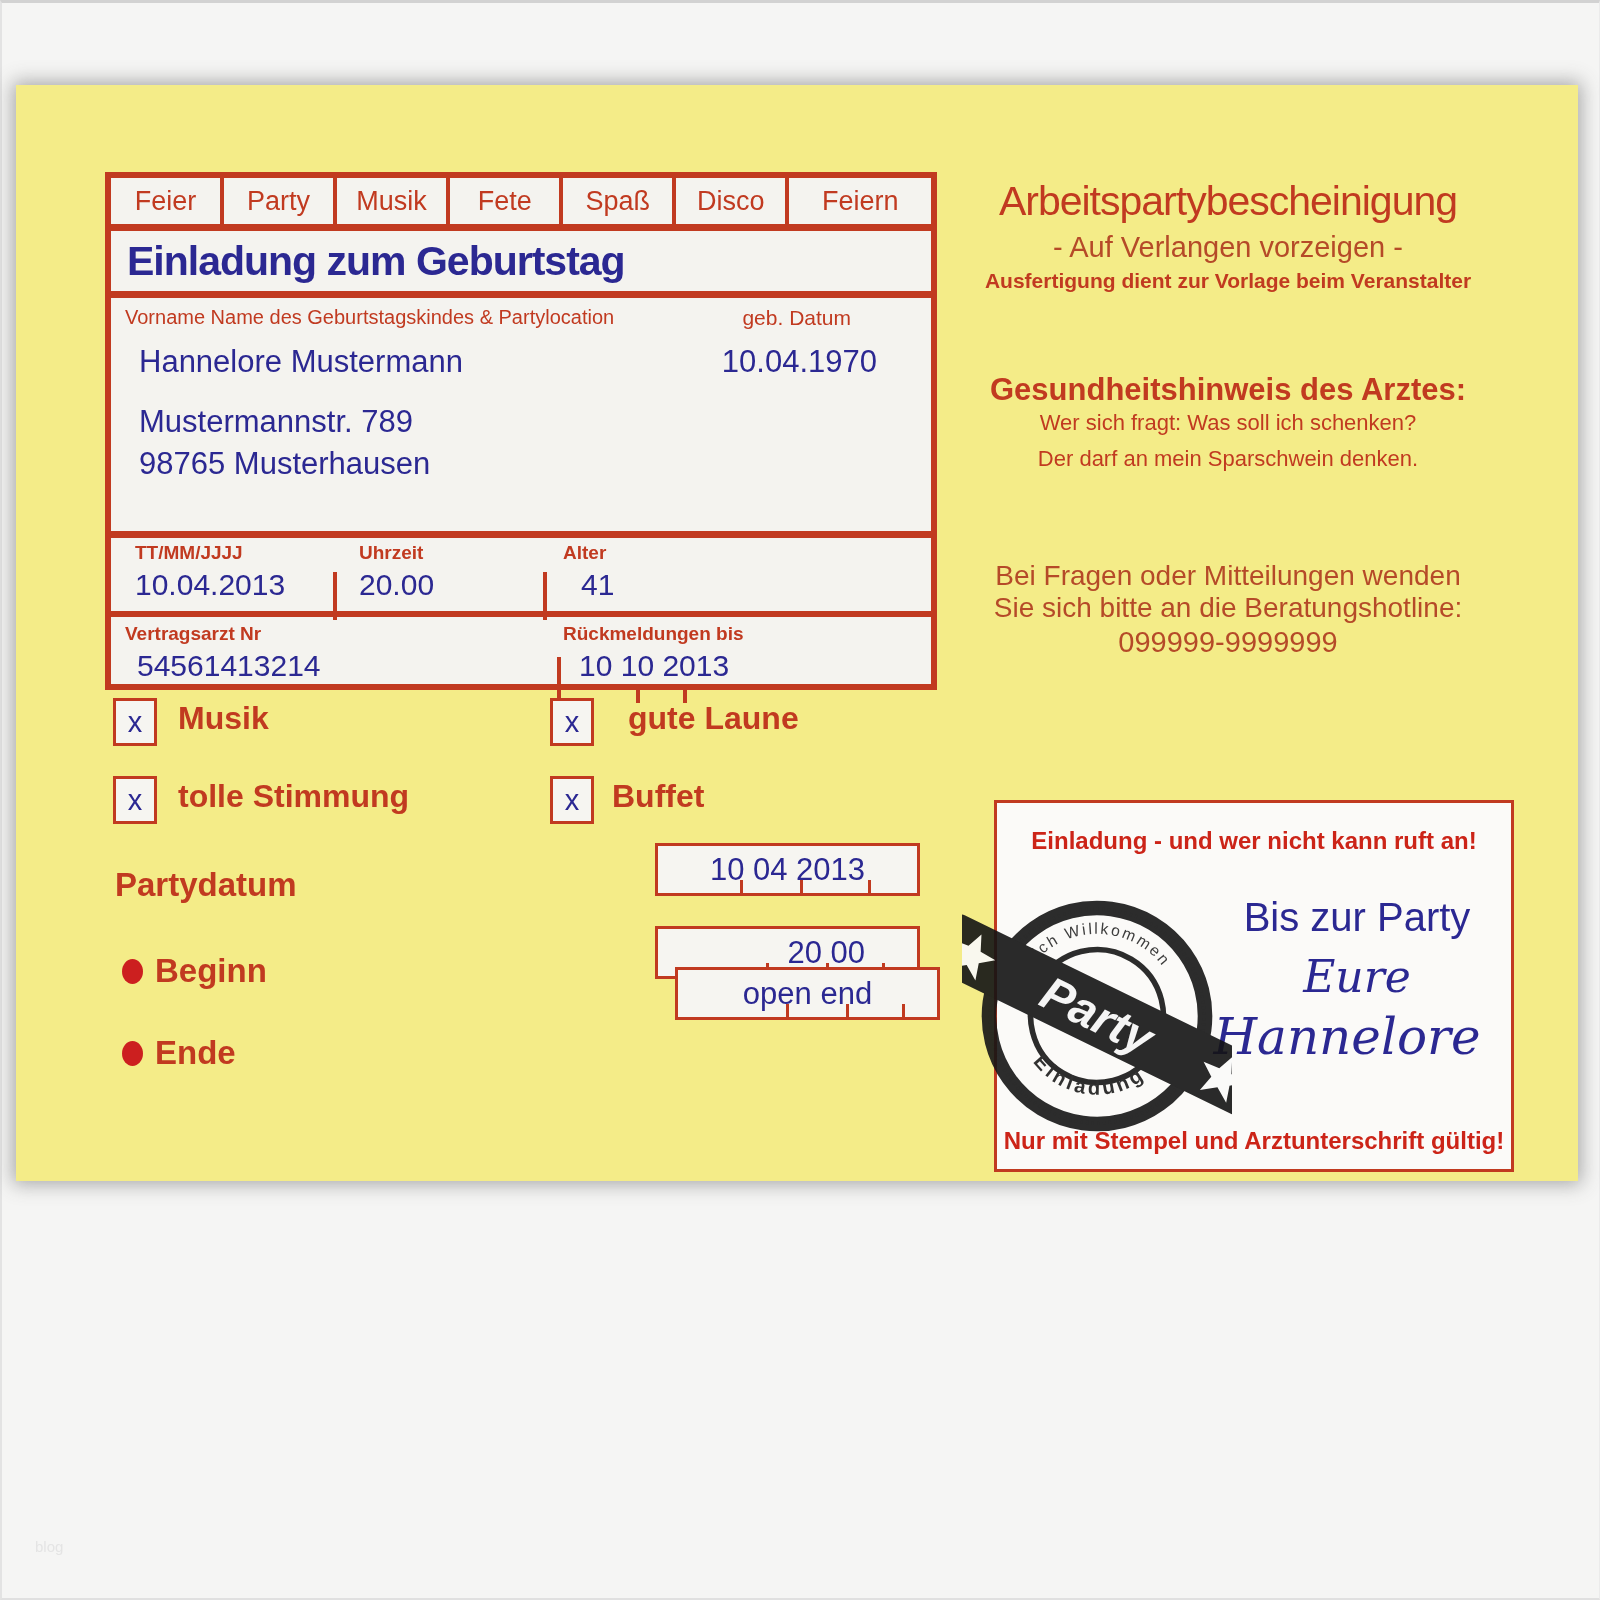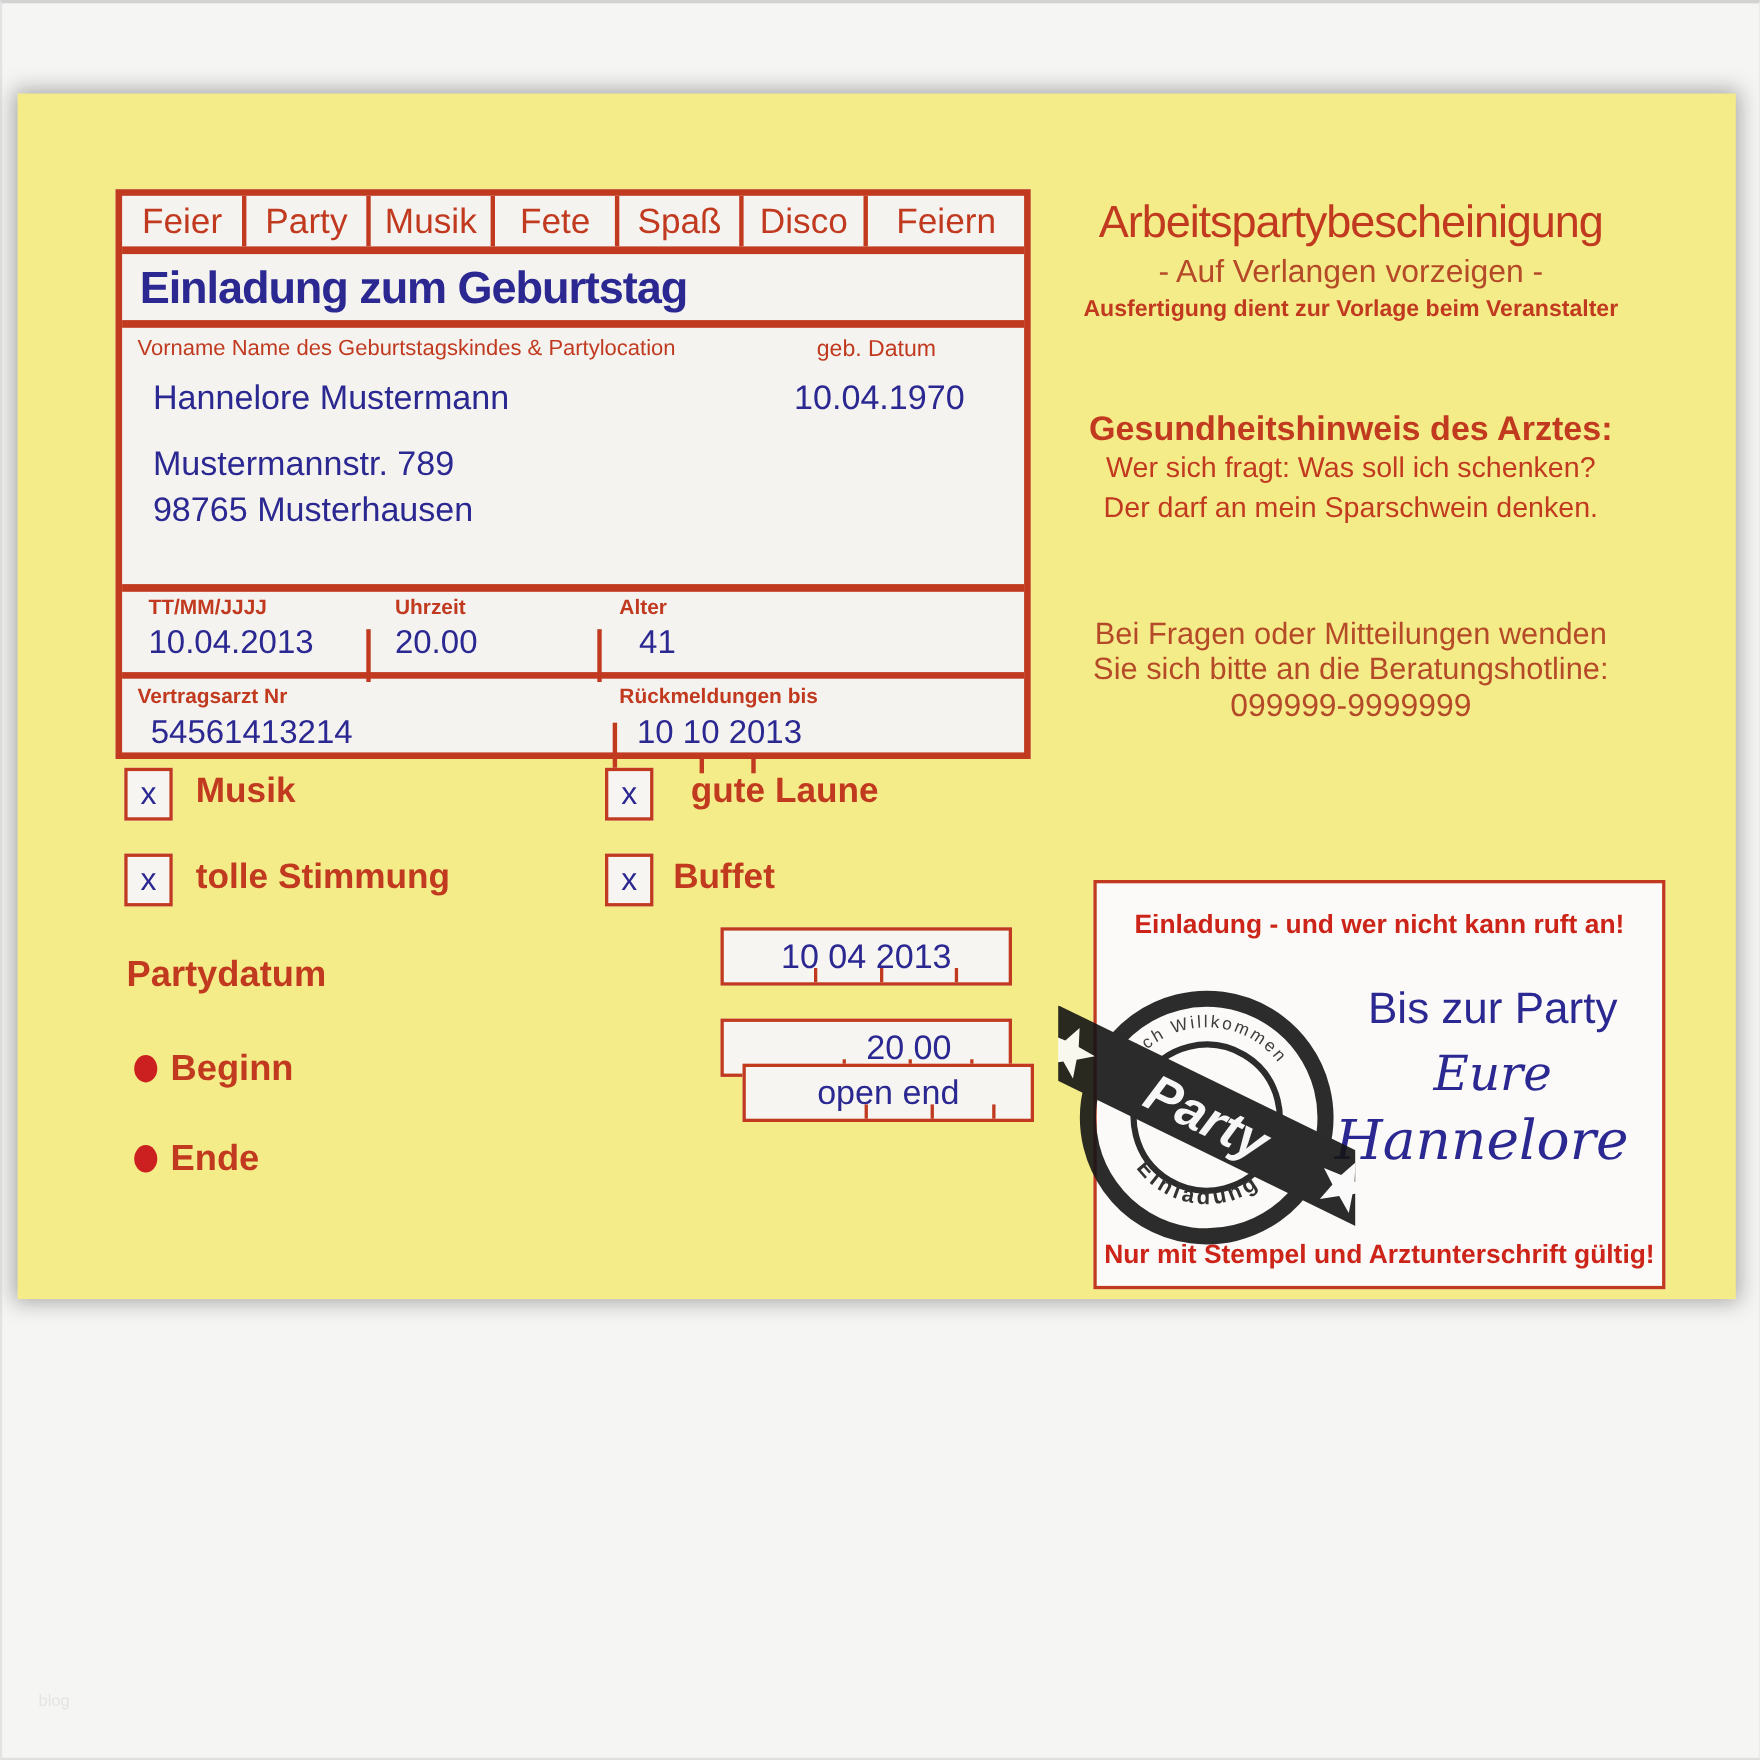--- a/index.html
+++ b/index.html
@@ -7,21 +7,21 @@
   .stage{position:relative;width:1600px;height:1600px;background:#f5f5f4;overflow:hidden;}
   .frame{position:absolute;inset:0;border-top:3px solid #d2d2d2;border-left:2px solid #e3e3e3;
          border-bottom:2px solid #e0e0e0;border-right:1px solid #ebebeb;pointer-events:none;}
   .card{position:absolute;left:16px;top:85px;width:1562px;height:1096px;background:#f4ec88;
         box-shadow:0 0 18px 3px rgba(70,70,70,.45);}
   
   .form-box{position:absolute;left:89px;top:87px;width:832px;height:518px;background:#f4f3ef;
             border:6px solid #c13a20;box-sizing:border-box;}
   .tabs{display:flex;height:46px;border-bottom:7px solid #c13a20;}
   .tab{flex:1;display:flex;align-items:center;justify-content:center;border-right:4px solid #c13a20;
-       color:#c13a20;font-size:32px;}
+       color:#c13a20;font-size:27px;}
   .tab:last-child{border-right:none;flex:1.3;}
   .title-row{height:60px;border-bottom:7px solid #c13a20;display:flex;align-items:center;}
   .title-row span{color:#2b2892;font-weight:bold;font-size:41px;padding-left:16px;letter-spacing:-1px;}
   .info-sec{position:relative;height:233px;}
   .lbl-line{display:flex;justify-content:space-between;padding:8px 14px 0 14px;color:#c13a20;font-size:20px;}
   .lbl-line .r{margin-right:66px;font-size:21px;}
   .val-line{display:flex;justify-content:space-between;padding:14px 14px 0 28px;color:#2b2892;font-size:31px;}
   .val-line .r{margin-right:40px;}
   .addr{color:#2b2892;font-size:31px;padding-left:28px;}
   .addr.a1{margin-top:24px;}
@@ -44,21 +44,21 @@
   .vbox{position:absolute;left:639px;width:265px;height:53px;background:#f6f5f1;border:3px solid #c13a20;
         box-sizing:border-box;color:#2b2892;font-size:31px;display:flex;align-items:center;}
   .vbox.center{justify-content:center;}
   .vbox.right{justify-content:flex-end;padding-right:52px;}
   .tick{position:absolute;bottom:0;width:3px;height:13px;background:#c13a20;}
   .r-abs{position:absolute;left:0;width:556px;text-align:center;}
   .r-title{color:#c13a20;font-weight:normal;font-size:41px;letter-spacing:-1px;}
   .r-sub{color:#b54a28;font-size:29px;}
   .r-note{color:#c13a20;font-weight:bold;font-size:21px;}
   .r-health-t{color:#c13a20;font-weight:bold;font-size:31px;}
-  .r-body{color:#b54a28;font-size:26px;}
+  .r-body{color:#b54a28;font-size:22px;}
   
   .invbox{position:absolute;left:962px;top:630px;width:520px;height:372px;background:#fbfaf8;
           border:3px solid #c13a20;box-sizing:border-box;}
   .inv-head{position:absolute;top:24px;left:0;width:100%;text-align:center;color:#cc2418;
             font-weight:bold;font-size:24px;}
   .inv-bye{position:absolute;top:92px;left:220px;width:280px;text-align:center;color:#2b2892;font-size:40px;}
   .inv-sig1{position:absolute;top:148px;left:220px;width:280px;text-align:center;color:#2b2892;
             font-family:"DejaVu Serif",serif;font-style:italic;font-size:44px;}
   .inv-sig2{position:absolute;top:205px;left:190px;width:320px;text-align:center;color:#2b2892;
             font-family:"DejaVu Serif",serif;font-style:italic;font-size:50px;}

